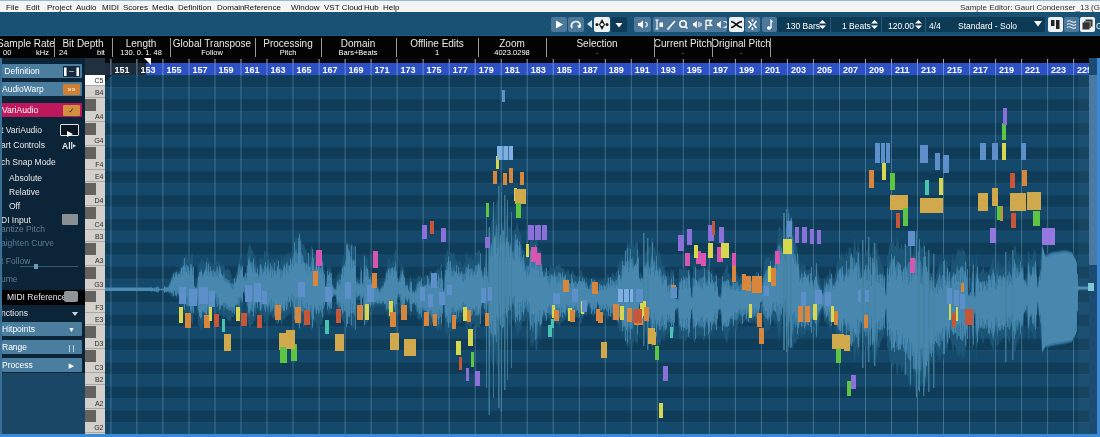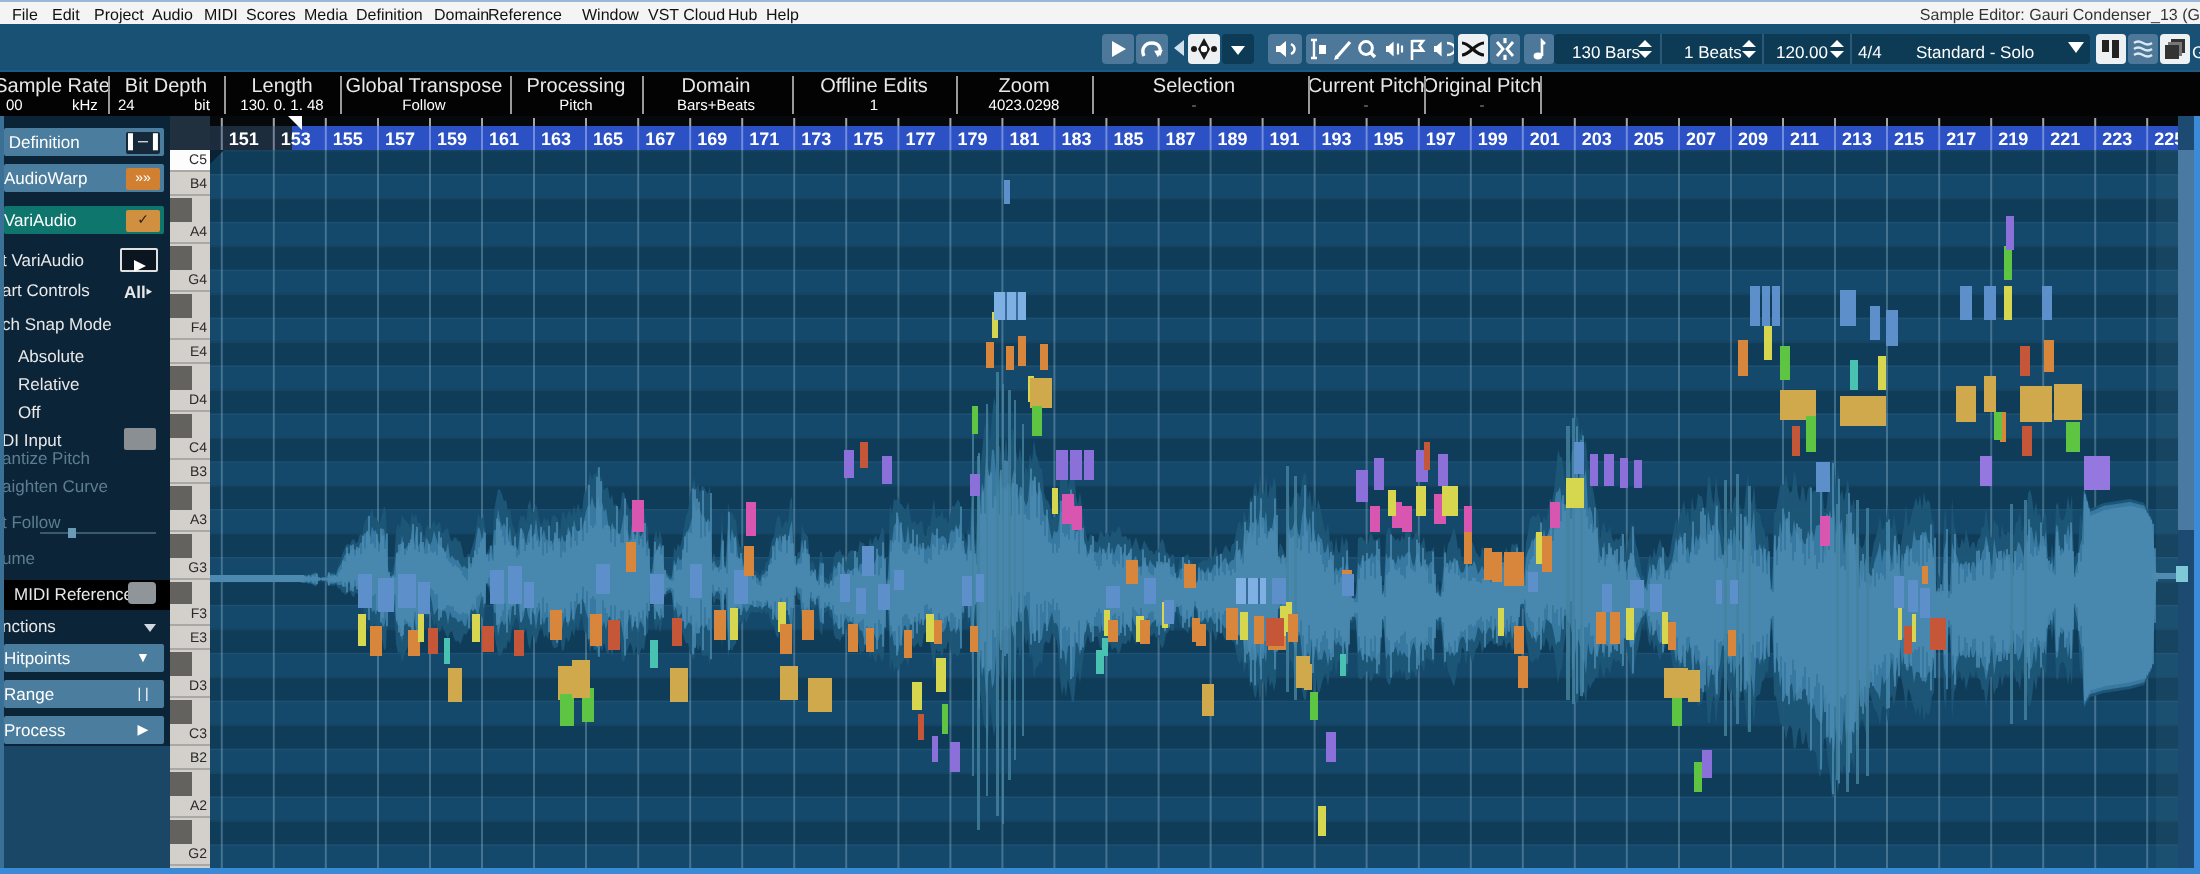--- a/index.html
+++ b/index.html
@@ -623,21 +623,21 @@
       <div class="isep" style="left:396px"></div>
       <div class="isep" style="left:478px"></div>
       <div class="isep" style="left:546px"></div>
       <div class="isep" style="left:654px"></div>
       <div class="isep" style="left:712px"></div>
       <div class="isep" style="left:770px"></div>
 </div>
 <div id="panel" class="abs">
   <div class="hdr" style="top:6px">&nbsp;Definition<span class="ic" style="background:#15293a;color:#fff">▌─▐</span></div>
   <div class="hdr" style="top:24px">AudioWarp<span class="ic" style="background:#d08030;color:#fff">»»</span></div>
-  <div class="hdr" style="top:45px;background:#0f766e">VariAudio<span class="ic" style="background:#d09040;color:#222">✓</span></div>
+  <div class="hdr" style="top:45px;background:#be185d">VariAudio<span class="ic" style="background:#d09040;color:#222">✓</span></div>
   <div class="itm" style="top:67px;left:1px">t VariAudio</div>
   <div class="abs" style="left:60px;top:66px;width:19px;height:12px;background:#0a1520;border:1px solid #e0e0e0;border-radius:1px"><svg width="17" height="10">
           <path d="M6,2 L12,5 L6,8 Z" fill="#fff"></path>
         </svg></div>
   <div class="itm" style="top:82px;left:1px">art Controls</div>
   <div class="itm" style="top:82px;left:62px;font-weight:bold">All‣</div>
   <div class="itm" style="top:99px;left:1px">ch Snap Mode</div>
   <div class="itm" style="top:115px;left:9px">Absolute</div>
   <div class="itm" style="top:129px;left:9px">Relative</div>
   <div class="itm" style="top:143px;left:9px">Off</div>

